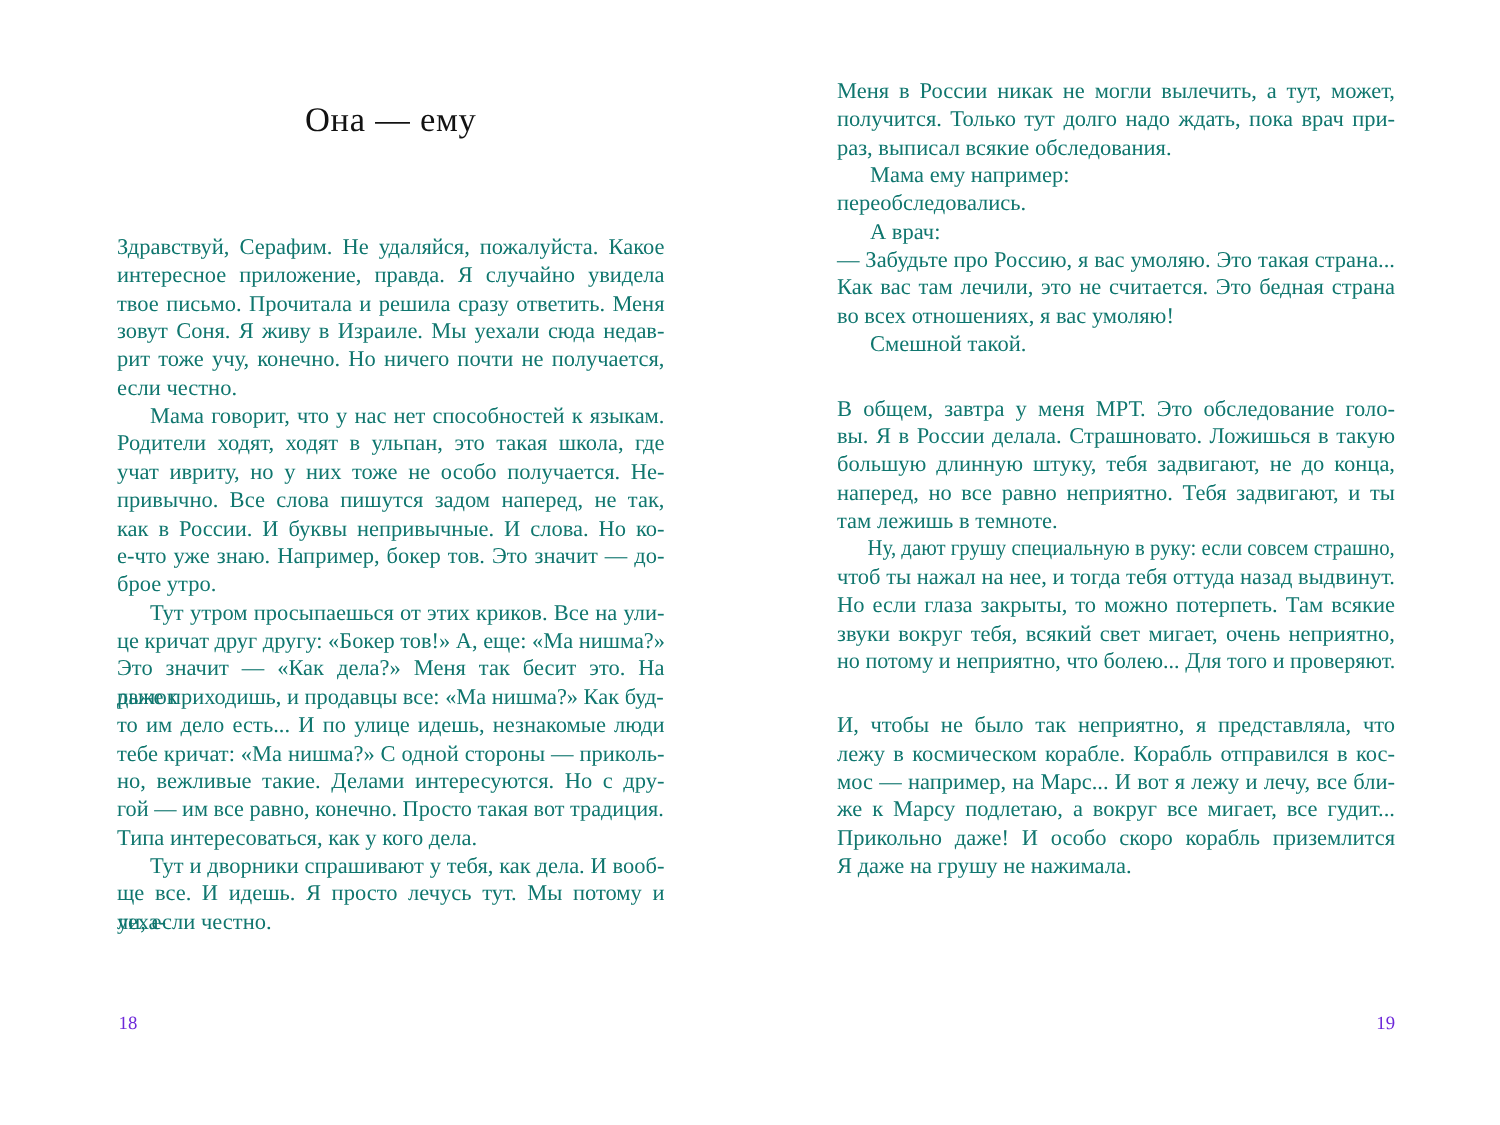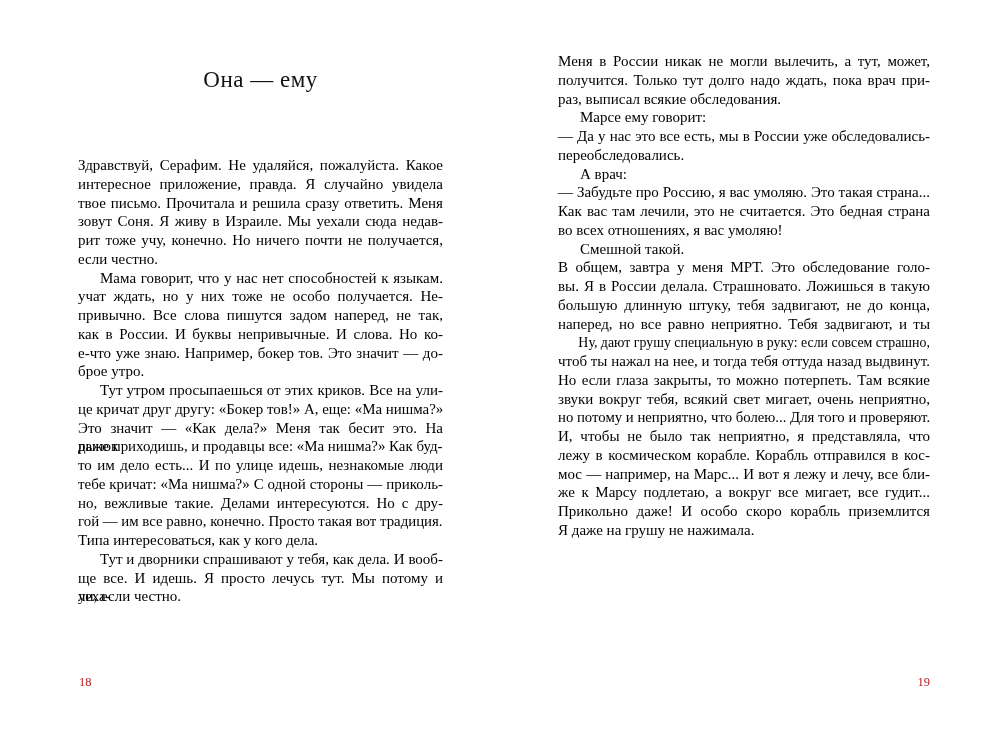--- a/index.html
+++ b/index.html
@@ -32,46 +32,46 @@
     font-weight: 400;
     line-height: 32px;
     color: #121212;
     margin: 0;
     letter-spacing: 0.5px;
   }
   .textblock {
     position: absolute;
     font-size: 15px;
     line-height: 18.75px;
-    color: #000000;
+    color: #0f766e;
   }
   #left-body {
     left: 78px;
     top: 156px;
     width: 365px;
   }
   #right-body {
     left: 558px;
     top: 52px;
     width: 372px;
   }
   .para { margin: 0; padding: 0; }
-  .para.space-before { }
+  .para.space-before { margin-top: 24px; }
   .line {
     text-align: justify;
     text-align-last: justify;
     height: 18.75px;
   }
   .line.last { text-align-last: left; }
   .line.indent { text-indent: 22px; }
   .pagenum {
     position: absolute;
     font-size: 12.5px;
     line-height: 16px;
-    color: #b91c1c;
+    color: #6d28d9;
   }
   #pagenum-left {
     left: 79px;
     top: 674px;
   }
   #pagenum-right {
     left: 558px;
     top: 674px;
     width: 372px;
     text-align: right;
@@ -88,21 +88,22 @@
         <div class="para">
           <div class="line" style="">Здравствуй, Серафим. Не удаляйся, пожалуйста. Какое</div>
           <div class="line" style="">интересное приложение, правда. Я случайно увидела</div>
           <div class="line" style="">твое письмо. Прочитала и решила сразу ответить. Меня</div>
           <div class="line" style="">зовут Соня. Я живу в Израиле. Мы уехали сюда недав-</div>
           <div class="line" style="">рит тоже учу, конечно. Но ничего почти не получается,</div>
           <div class="line last" style="">если честно.</div>
         </div>
         <div class="para">
           <div class="line indent" style="">Мама говорит, что у нас нет способностей к языкам.</div>
-          <div class="line" style="">учат ждать, но у них тоже не особо получается. Не-</div>
+          <div class="line" style="">Родители ходят, ходят в ульпан, это такая школа, где</div>
+          <div class="line" style="">учат ивриту, но у них тоже не особо получается. Не-</div>
           <div class="line" style="">привычно. Все слова пишутся задом наперед, не так,</div>
           <div class="line" style="">как в России. И буквы непривычные. И слова. Но ко-</div>
           <div class="line" style="">е-что уже знаю. Например, бокер тов. Это значит — до-</div>
           <div class="line last" style="">брое утро.</div>
         </div>
         <div class="para">
           <div class="line indent" style="">Тут утром просыпаешься от этих криков. Все на ули-</div>
           <div class="line" style="white-space: nowrap; transform-origin: left center; transform: scaleX(0.99455);">це кричат друг другу: «Бокер тов!» А, еще: «Ма нишма?»</div>
           <div class="line" style="">Это значит — «Как дела?» Меня так бесит это. На рынок</div>
           <div class="line" style="white-space: nowrap; transform-origin: left center; transform: scaleX(0.99455);">даже приходишь, и продавцы все: «Ма нишма?» Как буд-</div>
@@ -122,42 +123,42 @@
   </div>
 
   <div>
     <div class="textblock" id="right-body">
         <div class="para">
           <div class="line" style="">Меня в России никак не могли вылечить, а тут, может,</div>
           <div class="line" style="">получится. Только тут долго надо ждать, пока врач при-</div>
           <div class="line last" style="">раз, выписал всякие обследования.</div>
         </div>
         <div class="para">
-          <div class="line last indent" style="">Марсе ему говорит:</div>
+          <div class="line last indent" style="">Мама ему например:</div>
         </div>
         <div class="para">
-          <div class="line" style="">— Да у нас это все есть, мы в России уже обследовались-</div>
           <div class="line last" style="">переобследовались.</div>
         </div>
         <div class="para">
           <div class="line last indent" style="">А врач:</div>
         </div>
         <div class="para">
           <div class="line" style="">— Забудьте про Россию, я вас умоляю. Это такая страна...</div>
           <div class="line" style="">Как вас там лечили, это не считается. Это бедная страна</div>
           <div class="line last" style="">во всех отношениях, я вас умоляю!</div>
         </div>
         <div class="para">
           <div class="line last indent" style="">Смешной такой.</div>
         </div>
         <div class="para space-before">
           <div class="line" style="">В общем, завтра у меня МРТ. Это обследование голо-</div>
           <div class="line" style="">вы. Я в России делала. Страшновато. Ложишься в такую</div>
           <div class="line" style="">большую длинную штуку, тебя задвигают, не до конца,</div>
           <div class="line" style="">наперед, но все равно неприятно. Тебя задвигают, и ты</div>
+          <div class="line last" style="">там лежишь в темноте.</div>
         </div>
         <div class="para">
           <div class="line indent" style="white-space: nowrap; transform-origin: left center; transform: scaleX(0.925373);">Ну, дают грушу специальную в руку: если совсем страшно,</div>
           <div class="line" style="">чтоб ты нажал на нее, и тогда тебя оттуда назад выдвинут.</div>
           <div class="line" style="">Но если глаза закрыты, то можно потерпеть. Там всякие</div>
           <div class="line" style="">звуки вокруг тебя, всякий свет мигает, очень неприятно,</div>
           <div class="line last" style="white-space: nowrap; transform-origin: left center; transform: scaleX(0.984127);">но потому и неприятно, что болею... Для того и проверяют.</div>
         </div>
         <div class="para space-before">
           <div class="line" style="">И, чтобы не было так неприятно, я представляла, что</div>

